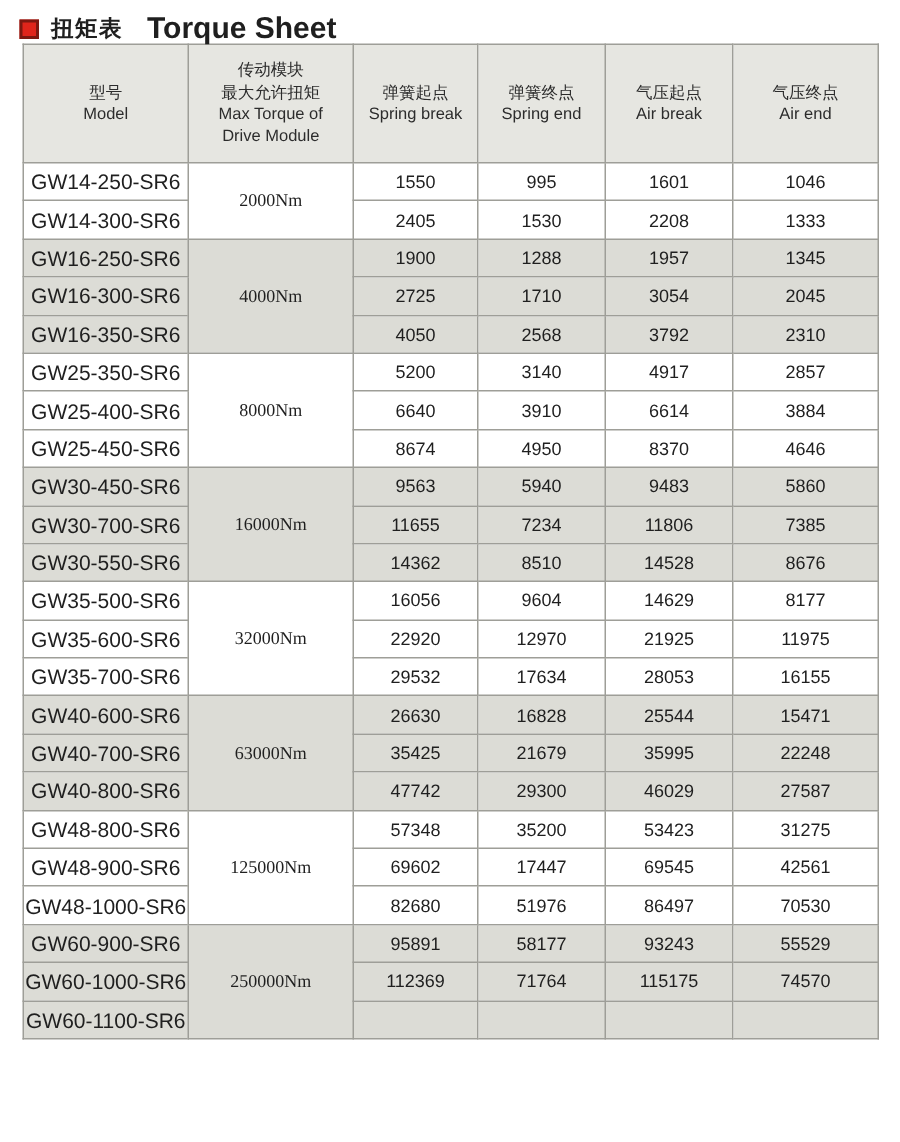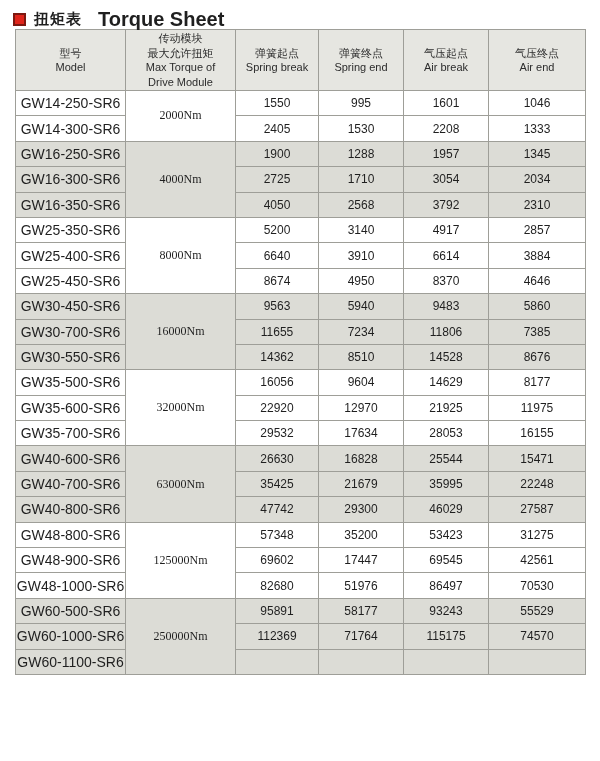--- a/index.html
+++ b/index.html
@@ -73,21 +73,21 @@
     border: 1px solid var(--border);
     text-align: center;
     vertical-align: middle;
     padding: 0;
     overflow: hidden;
   }
   .torque-table th {
     background: var(--head-bg);
     font-weight: normal;
     font-size: 11px;
-    height: 61px;
+    height: 79px;
     line-height: 14.5px;
     color: #2c2c2c;
     text-align: center;
   }
   .torque-table td {
     height: 25.4px;
     font-size: 12px;
     background: #ffffff;
   }
   .torque-table td.model-cell { font-size: 14px; text-align: center; }
@@ -167,21 +167,21 @@
           <td class="value-cell">1900</td>
           <td class="value-cell">1288</td>
           <td class="value-cell">1957</td>
           <td class="value-cell">1345</td>
         </tr>
         <tr class="shaded">
           <td class="model-cell">GW16-300-SR6</td>
           <td class="value-cell">2725</td>
           <td class="value-cell">1710</td>
           <td class="value-cell">3054</td>
-          <td class="value-cell">2034</td>
+          <td class="value-cell">2045</td>
         </tr>
         <tr class="shaded">
           <td class="model-cell">GW16-350-SR6</td>
           <td class="value-cell">4050</td>
           <td class="value-cell">2568</td>
           <td class="value-cell">3792</td>
           <td class="value-cell">2310</td>
         </tr>
         <tr>
           <td class="model-cell">GW25-350-SR6</td>
@@ -287,21 +287,21 @@
           <td class="value-cell">42561</td>
         </tr>
         <tr>
           <td class="model-cell">GW48-1000-SR6</td>
           <td class="value-cell">82680</td>
           <td class="value-cell">51976</td>
           <td class="value-cell">86497</td>
           <td class="value-cell">70530</td>
         </tr>
         <tr class="shaded">
-          <td class="model-cell">GW60-500-SR6</td>
+          <td class="model-cell">GW60-900-SR6</td>
           <td class="torque-cell" rowspan="3">250000Nm</td>
           <td class="value-cell">95891</td>
           <td class="value-cell">58177</td>
           <td class="value-cell">93243</td>
           <td class="value-cell">55529</td>
         </tr>
         <tr class="shaded">
           <td class="model-cell">GW60-1000-SR6</td>
           <td class="value-cell">112369</td>
           <td class="value-cell">71764</td>

